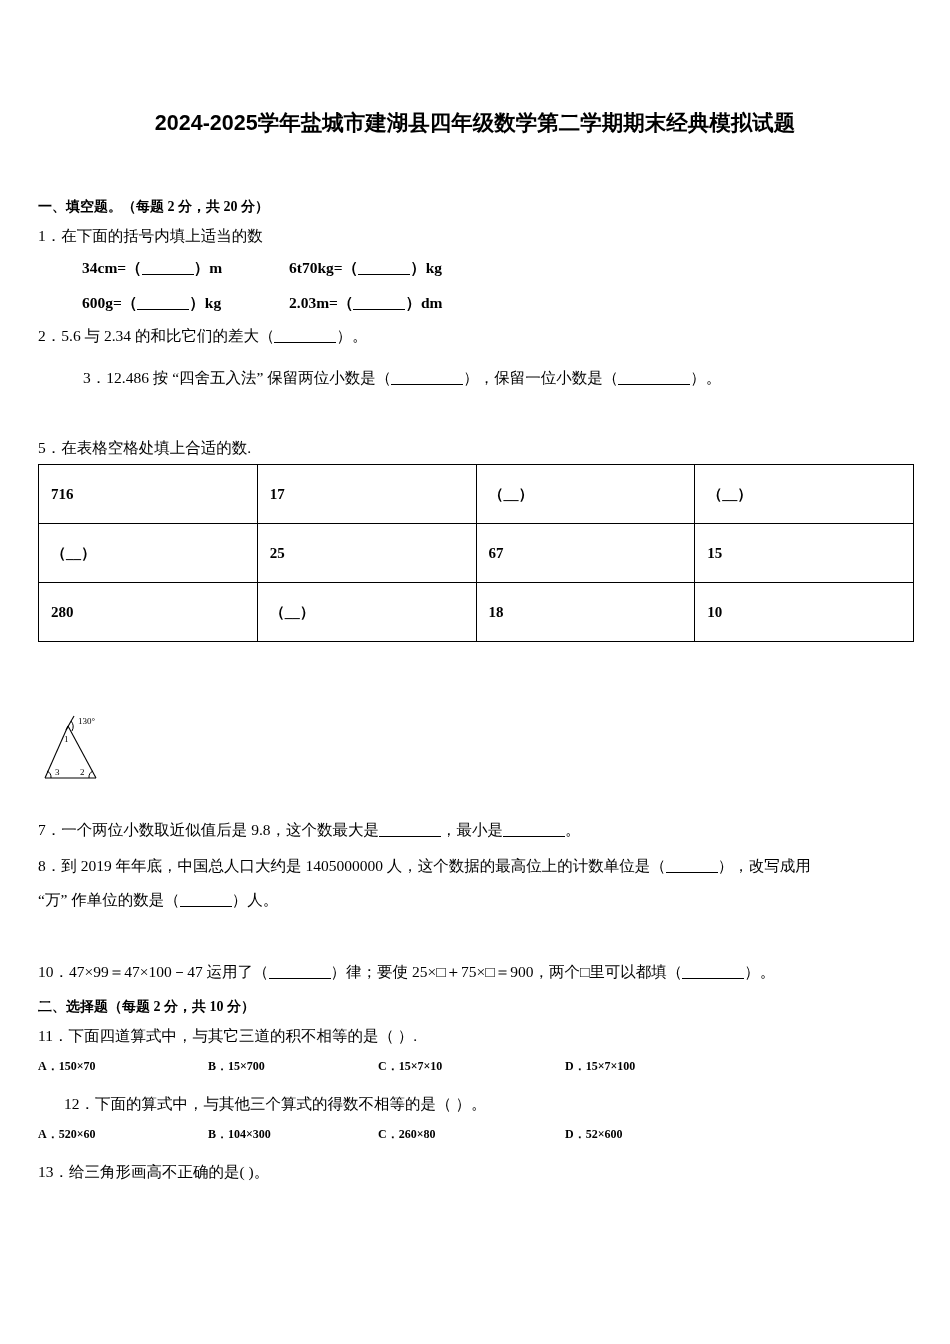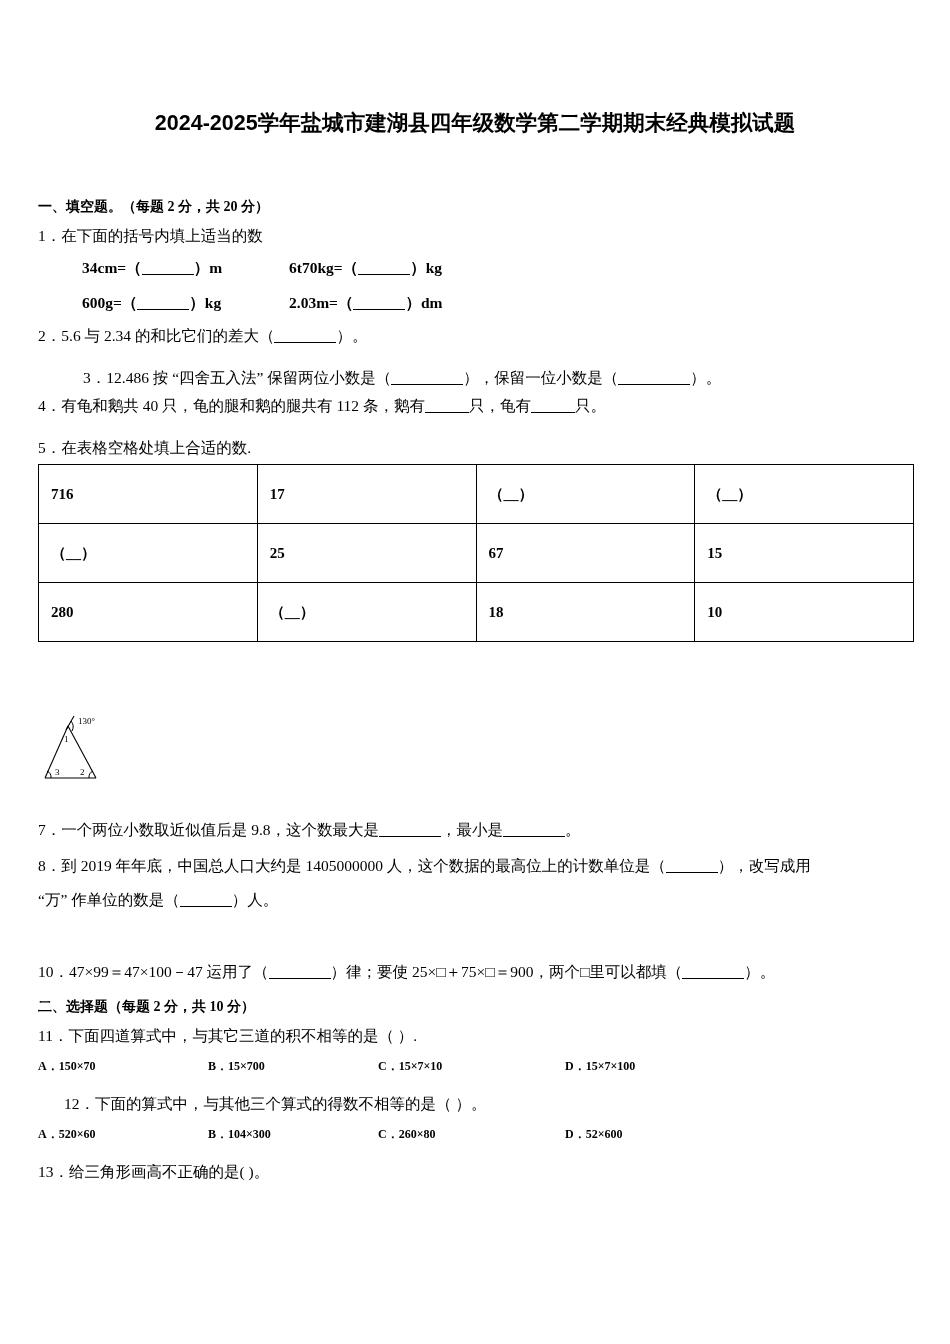--- a/index.html
+++ b/index.html
@@ -117,23 +117,20 @@
   </div>
 
   <div class="line" style="left:38px; top:328px;">
     <span>2．5.6 与 2.34 的和比它们的差大（</span><span class="u7"></span><span>）。</span>
   </div>
 
   <div class="line" style="left:38px; top:370px;margin-left:45px;">
     <span>3．12.486 按 “四舍五入法” 保留两位小数是（</span><span class="u8"></span><span>），保留一位小数是（</span><span class="u8"></span><span>）。</span>
   </div>
 
-  <div class="line" style="left:38px; top:398px;">
-    <span>4．有龟和鹅共 40 只，龟的腿和鹅的腿共有 112 条，鹅有</span><span class="u5"></span><span>只，龟有</span><span class="u5"></span><span>只。</span>
-  </div>
 
   <div class="line" style="left:38px; top:440px;">5．在表格空格处填上合适的数.</div>
 
   <table class="tbl">
     <colgroup>
         <col>
         <col>
         <col>
         <col>
       </colgroup>

